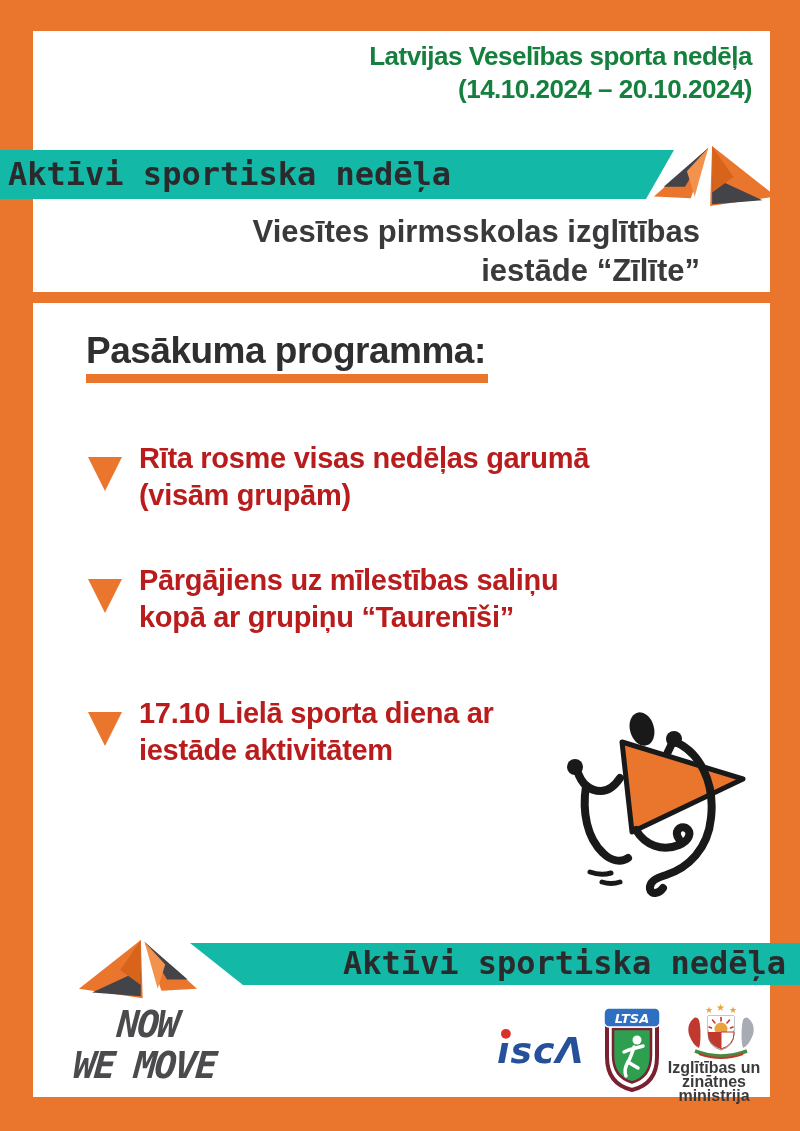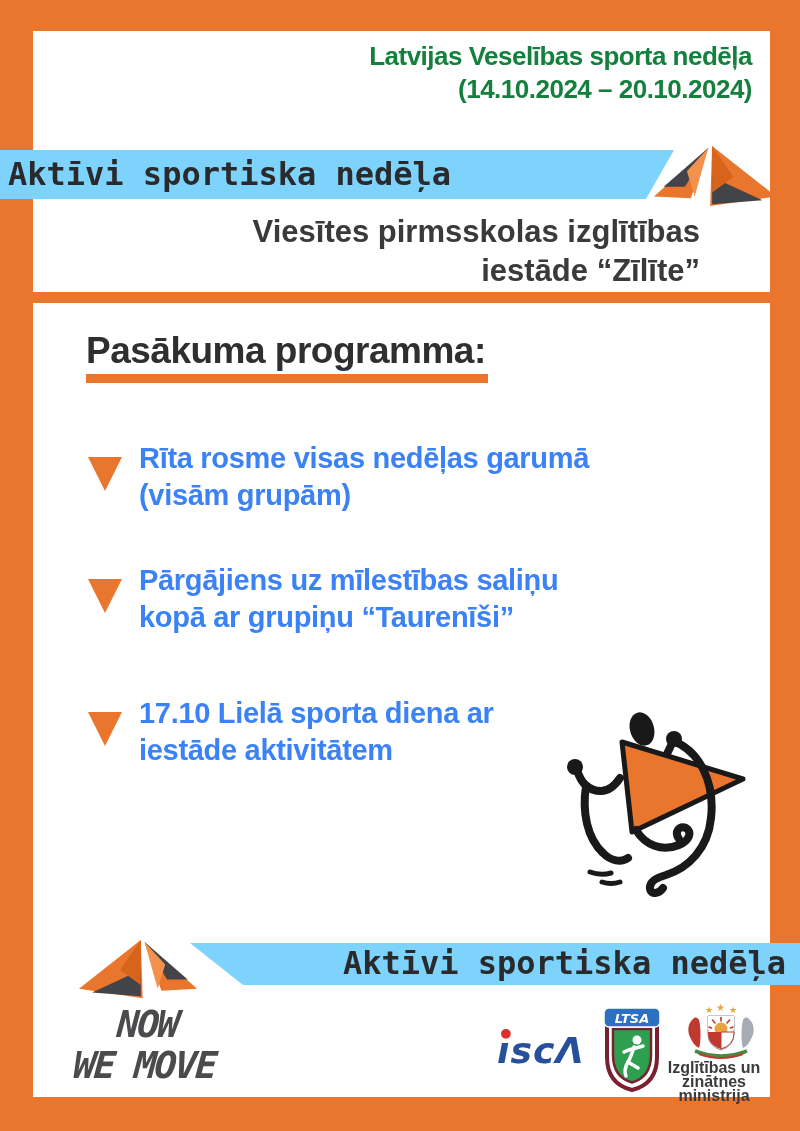--- a/index.html
+++ b/index.html
@@ -15,21 +15,21 @@
   .frame-bottom{left:0;top:1097px;width:800px;height:34px;}
 
   
   .header-txt{
     position:absolute; top:40px; right:48px; text-align:right;
     font-weight:bold; font-size:26px; line-height:33px; color:#15803d;
     letter-spacing:-0.5px;
   }
 
   
-  .banner{position:absolute; background:#7dd3fc;}
+  .banner{position:absolute; background:#14b8a6;}
   .banner-top{
     left:0; top:150px; width:674px; height:49px;
     clip-path:polygon(0 0,100% 0,calc(100% - 28px) 100%,0 100%);
   }
   .banner-bottom{
     left:190px; top:943px; right:0; height:42px;
     clip-path:polygon(0 0,100% 0,100% 100%,53px 100%);
   }
   .banner-label{
     font-family:"DejaVu Sans Mono", monospace; font-weight:bold;
@@ -58,21 +58,21 @@
   .prog-underline{position:absolute; left:86px; top:374px; width:402px; height:9px; background:#EA752C;}
 
   .bullet-row{position:absolute; left:88px; display:flex; align-items:flex-start;}
   .row1{top:440px;} .row2{top:562px;} .row3{top:695px;}
   .tri{
     width:0; height:0; margin-top:17px; margin-right:17px; flex:none;
     border-left:17px solid transparent; border-right:17px solid transparent;
     border-top:34px solid #EA752C;
   }
   .bullet-text{
-    font-weight:bold; font-size:29px; line-height:37px; color:#3b82f6;
+    font-weight:bold; font-size:29px; line-height:37px; color:#b91c1c;
     letter-spacing:-0.3px;
   }
 
   .runner-art{position:absolute; left:550px; top:682px; width:215px; height:225px;}
 
   
   .nwm{
     position:absolute; left:48px; top:1004px; width:196px; text-align:center;
     font-family:"DejaVu Sans Mono", monospace; font-style:italic; font-weight:bold;
     font-size:37px; line-height:41px; color:#4B4B4E; transform:skewX(-4deg);

